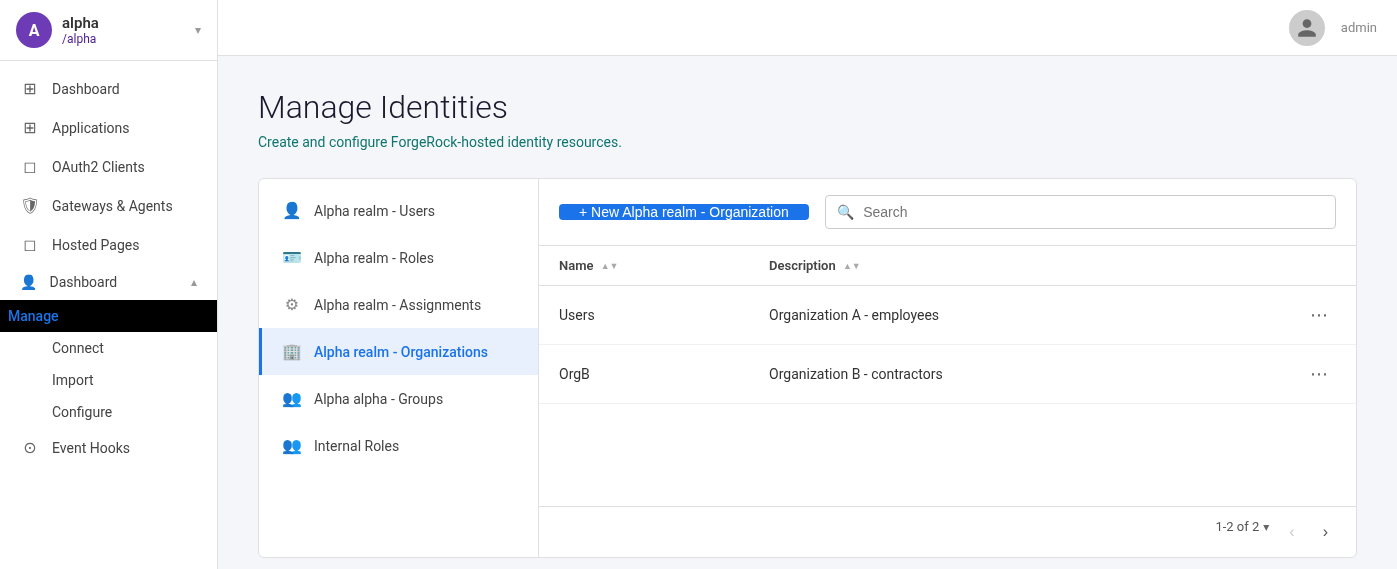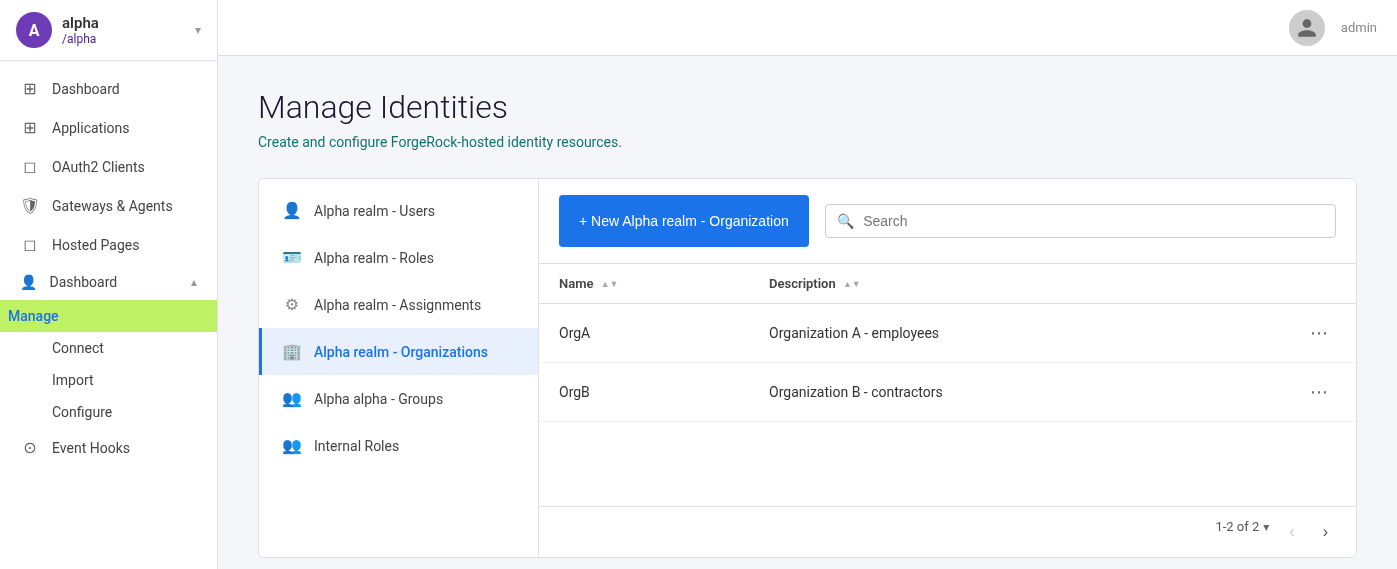--- a/index.html
+++ b/index.html
@@ -11,21 +11,21 @@
     .avatar-circle { width: 36px; height: 36px; border-radius: 50%; background: #6d3bb5; color: #fff; display: flex; align-items: center; justify-content: center; font-weight: bold; font-size: 16px; flex-shrink: 0; }
     .sidebar-header-text { flex: 1; }
     .sidebar-header-title { font-weight: 600; font-size: 15px; }
     .sidebar-header-sub { font-size: 12px; color: #4c1d95; }
     .sidebar-chevron { color: #999; font-size: 12px; }
     .sidebar-nav { flex: 1; overflow-y: auto; padding: 8px 0; }
     .nav-item { display: flex; align-items: center; gap: 12px; padding: 10px 20px; cursor: pointer; color: #444; font-size: 14px; }
     .nav-item .icon { font-size: 16px; color: #666; width: 20px; text-align: center; }
     .nav-submenu { padding-left: 0; }
     .nav-submenu .sub-item { padding: 8px 20px 8px 52px; cursor: pointer; color: #444; font-size: 14px; }
-    .nav-submenu .sub-item.active { background: #bef264; color: #1a73e8; font-weight: 500; padding-left: 8px; }
+    .nav-submenu .sub-item.active { background: #000000; color: #1a73e8; font-weight: 500; padding-left: 8px; }
     .nav-group-header { display: flex; align-items: center; justify-content: space-between; padding: 10px 20px; cursor: pointer; color: #444; font-size: 14px; }
     .nav-group-header .left { display: flex; align-items: center; gap: 12px; }
     .nav-group-header .chevron { font-size: 12px; color: #999; }
 
     
     .main { flex: 1; display: flex; flex-direction: column; overflow: hidden; }
     .topbar { height: 56px; background: #fff; border-bottom: 1px solid #e0e0e0; display: flex; align-items: center; justify-content: flex-end; padding: 0 20px; gap: 16px; }
     .topbar-avatar { width: 36px; height: 36px; border-radius: 50%; background: #ccc; display: flex; align-items: center; justify-content: center; }
     .topbar-avatar svg { width: 22px; height: 22px; fill: #666; }
     .topbar-text { font-size: 13px; color: #888; }
@@ -35,21 +35,21 @@
 
     
     .manage-card { background: #fff; border: 1px solid #e0e0e0; border-radius: 6px; display: flex; min-height: 380px; }
     .left-panel { width: 280px; border-right: 1px solid #e0e0e0; flex-shrink: 0; padding: 8px 0; }
     .left-panel-item { display: flex; align-items: center; gap: 12px; padding: 14px 20px; cursor: pointer; color: #444; font-size: 14px; border-left: 3px solid transparent; }
     .left-panel-item.active { background: #e8f0fe; border-left-color: #1a73e8; color: #1a73e8; font-weight: 500; }
     .left-panel-item .icon { font-size: 16px; color: #888; width: 20px; text-align: center; }
     .left-panel-item.active .icon { color: #1a73e8; }
     .right-panel { flex: 1; display: flex; flex-direction: column; }
     .right-panel-toolbar { display: flex; align-items: center; gap: 16px; padding: 16px 20px; border-bottom: 1px solid #e0e0e0; }
-    .btn-new { background: #1a73e8; color: #fff; border: none; border-radius: 4px; padding: 18px 20px; font-size: 14px; cursor: pointer; display: flex; align-items: center; gap: 6px; font-weight: 500; white-space: nowrap; }
+    .btn-new { background: #1a73e8; color: #fff; border: none; border-radius: 4px; padding: 0 20px; font-size: 14px; cursor: pointer; display: flex; align-items: center; gap: 6px; font-weight: 500; white-space: nowrap; }
     .search-box { flex: 1; display: flex; align-items: center; border: 1px solid #ccc; border-radius: 4px; padding: 8px 12px; gap: 8px; background: #fff; }
     .search-box input { border: none; outline: none; font-size: 14px; width: 100%; background: transparent; color: #333; }
     .search-icon { color: #888; font-size: 14px; }
     .table-container { flex: 1; }
     table { width: 100%; border-collapse: collapse; }
     thead tr { border-bottom: 1px solid #e0e0e0; }
     thead th { padding: 12px 20px; text-align: left; font-size: 13px; font-weight: 600; color: #444; }
     thead th .sort-icons { display: inline-flex; flex-direction: column; margin-left: 4px; font-size: 9px; color: #aaa; vertical-align: middle; line-height: 1; }
     tbody tr { border-bottom: 1px solid #f0f0f0; }
     tbody td { padding: 14px 20px; font-size: 14px; color: #333; }
@@ -188,21 +188,21 @@
                 </th>
                 <th>
                   <span>Description</span>
                   <span class="sort-icons">▲▼</span>
                 </th>
                 <th></th>
               </tr>
             </thead>
             <tbody id="table-body">
             <tr>
-      <td>OrgA</td>
+      <td>Users</td>
       <td>Organization A - employees</td>
       <td style="text-align:right">
         <button class="more-btn">⋯</button>
       </td>
     </tr>
                 <tr>
       <td>OrgB</td>
       <td>Organization B - contractors</td>
       <td style="text-align:right">
         <button class="more-btn">⋯</button>

